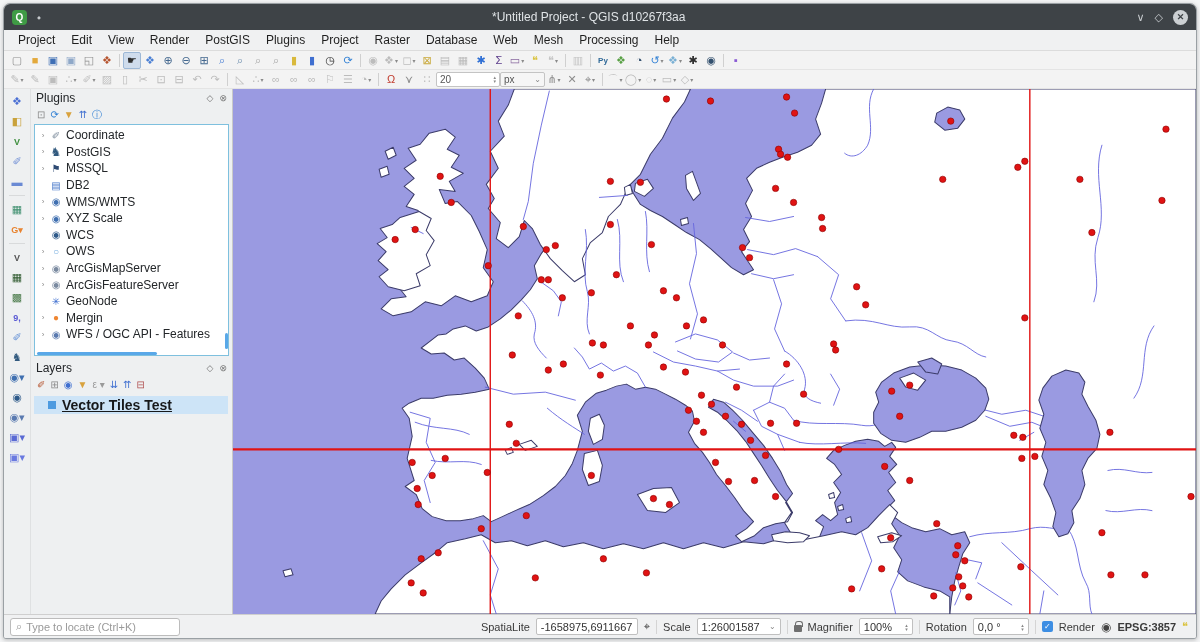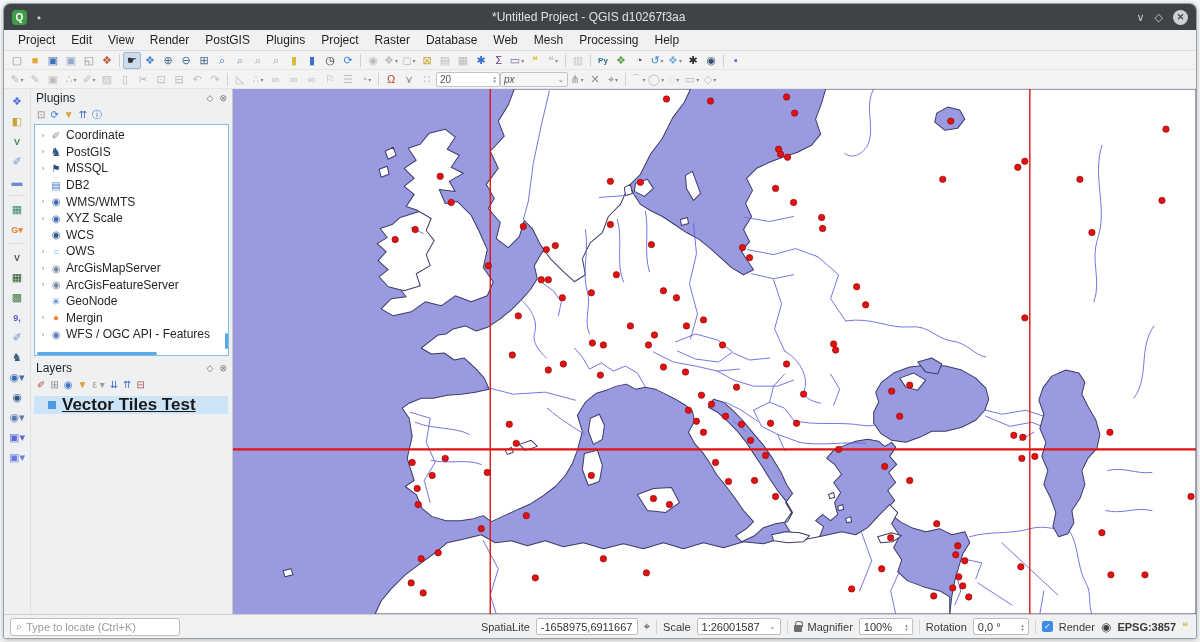--- a/index.html
+++ b/index.html
@@ -26,21 +26,21 @@
   .toolbar { height:19px; background:#f3f3f3; display:flex; align-items:center;
     padding-left:4px; flex:0 0 auto; border-bottom:1px solid #e4e4e4; }
   .tbi { width:18px; height:17px; display:flex; align-items:center; justify-content:center;
     font-size:11px; border-radius:2px; flex:0 0 auto; position:relative; }
   .tbi.active { background:#cfdcec; border:1px solid #9db8d6; }
   .tbi .dd { font-size:6px; color:#8a8a8a; margin-left:1px; }
   .tbi.small-text { font-size:8px; font-weight:bold; }
   .tb-sep { width:1px; height:13px; background:#d0d0d0; margin:0 3px; flex:0 0 auto; }
   .tb-spin, .tb-combo { height:15px; background:#fff; border:1px solid #c4c4c4; border-radius:2px;
     font-size:10px; color:#555; display:flex; align-items:center; padding:0 3px; gap:4px; }
-  .tb-spin { width:64px;justify-content:center; } .tb-combo { width:68px; background:#f6f6f6;font-style:italic; }
+  .tb-spin { width:64px;justify-content:center; } .tb-combo { width:45px; background:#f6f6f6; }
   .spin-arrows { margin-left:auto; font-size:5px; color:#888; line-height:4px; display:flex;
     flex-direction:column; }
   
   .main { flex:1; display:flex; min-height:0; }
   .dock-iconbar { width:27px; background:#eef0f1; border-right:1px solid #dfe1e2;
     display:flex; flex-direction:column; align-items:center; padding-top:4px; gap:3px; flex:0 0 auto; }
   .dock-ic { width:18px; height:17px; display:flex; align-items:center; justify-content:center;
     font-size:11px; }
   .dock-ic.small-text { font-size:9px; font-weight:bold; }
   .dock-sep { width:16px; height:1px; background:#d8dadb; margin:2px 0; }
@@ -56,21 +56,21 @@
   .tree { padding:2px 0 0 2px; }
   .tree-row { height:16.6px; display:flex; align-items:center; font-size:12px; color:#232629; }
   .tree-arrow { width:12px; text-align:center; color:#8a8a8a; font-size:8px; }
   .tree-ic { width:14px; text-align:center; font-size:10px; margin-right:3px; }
   .tree-ic.chess { font-size:12px; }
   .hscroll { position:absolute; left:2px; bottom:0; width:62%; height:3px; background:#59a8e8; border-radius:2px; }
   .vscroll { position:absolute; right:0; bottom:6px; width:3px; height:16px; background:#59a8e8; border-radius:2px; }
   .layer-row { height:18px; display:flex; align-items:center; margin:2px 1px 0 0;
     padding-left:14px; background:#cde4f7; }
   .layer-swatch { width:8px; height:8px; background:#4d9be0; margin-right:6px; }
-  .layer-label { font-size:17px; font-weight:bold; color:#17191b; text-decoration:underline; }
+  .layer-label { font-size:14px; font-weight:bold; color:#17191b; text-decoration:underline; }
   .map-wrap { flex:1; position:relative; background:#9a9ae1; border-left:1px solid #c9c9c9; }
   .map-wrap svg { position:absolute; inset:0; width:100%; height:100%; }
   
   .statusbar { height:24px; background:#f0f1f2; border-top:1px solid #cfcfcf; display:flex;
     align-items:center; padding:0 8px 0 6px; gap:6px; flex:0 0 auto; font-size:11px; color:#3a3a3a; }
   .locator { width:170px; height:18px; background:#fff; border:1px solid #bcbcbc; border-radius:3px;
     display:flex; align-items:center; padding:0 5px; gap:4px; color:#9a9a9a; }
   .locator .ph { font-size:11px; }
   .sb-spacer { flex:1; }
   .sb-field { height:17px; background:#fff; border:1px solid #c0c0c0; border-radius:2px;

